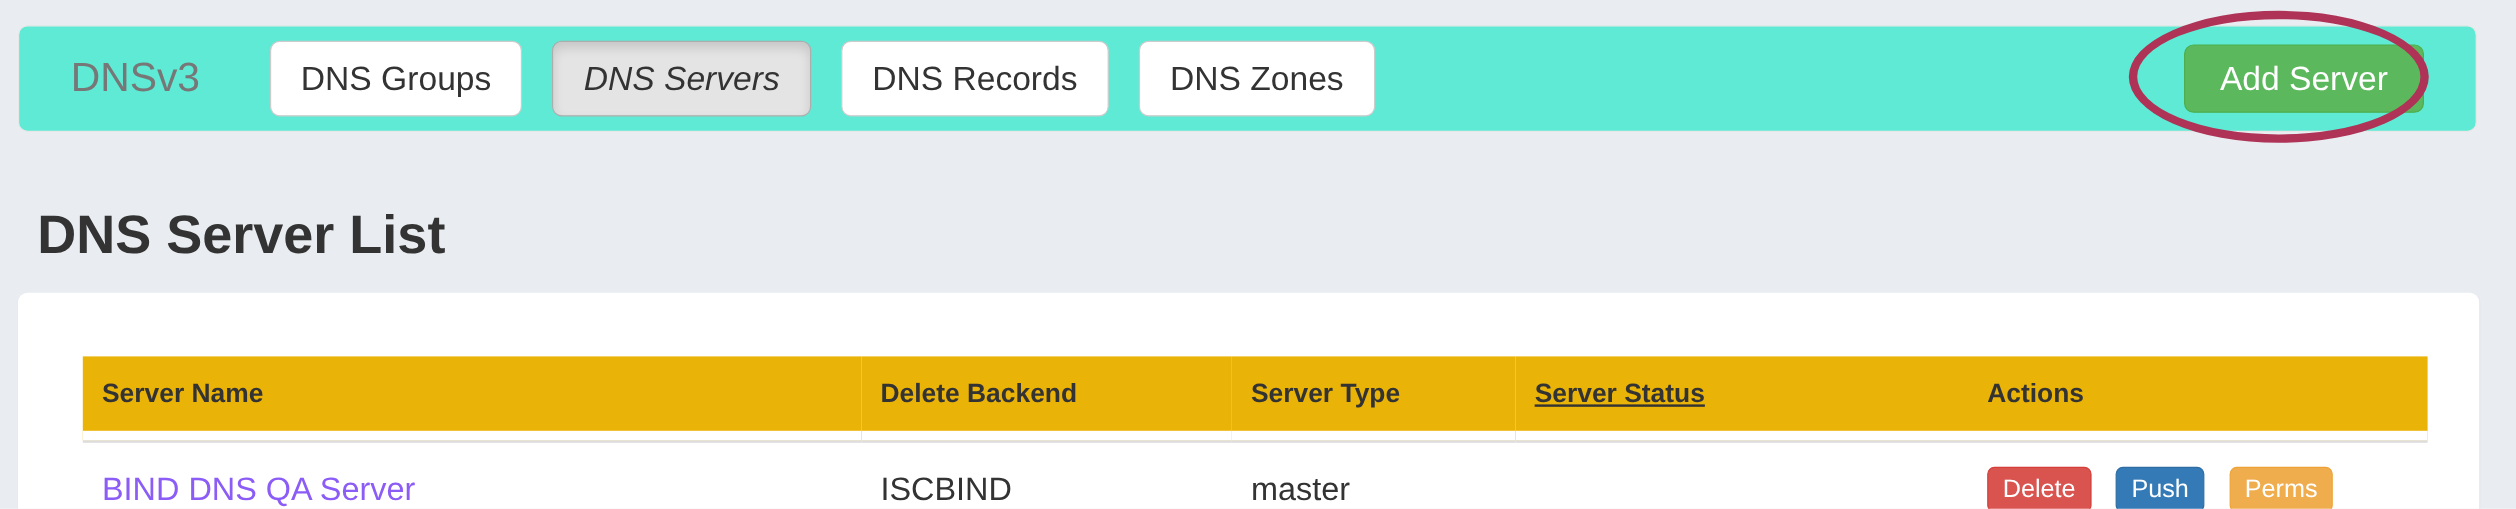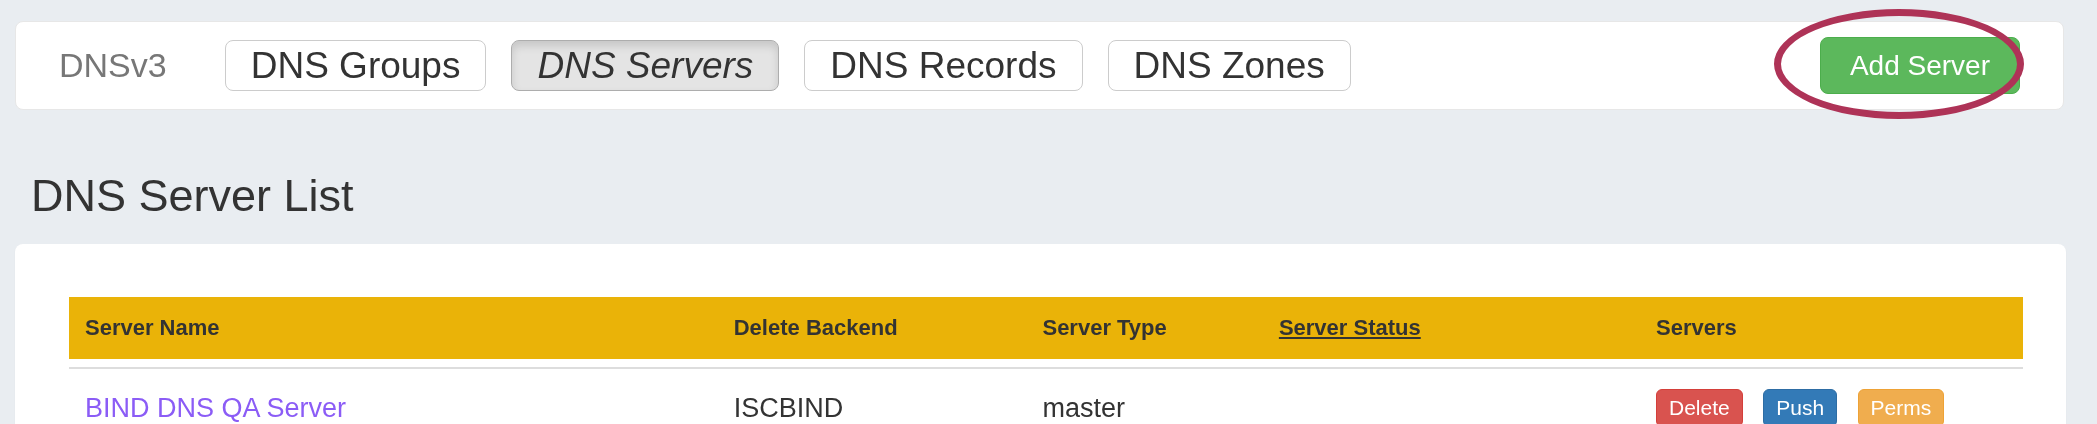--- a/index.html
+++ b/index.html
@@ -8,41 +8,41 @@
     background: #e9edf1;
     font-family: "Liberation Sans", sans-serif;
     color: #333;
   }
 
   
   .navbar {
     position: relative;
     margin: 21px 33px 0 15px;
     height: 89px;
-    background: #ffffff;
+    background: #5eead4;
     border: 1px solid #e7e7e7;
     border-radius: 8px;
     display: flex;
     align-items: center;
     padding: 0 27px;
   }
   .brand {
     font-size: 34px;
     color: #777;
     margin: 0 58px 0 16px;
     white-space: nowrap;
   }
   .nav-tab {
     font-family: "Liberation Sans", sans-serif;
-    font-size: 37px;
+    font-size: 28px;
     color: #333;
     background: #fff;
     border: 1px solid #ccc;
     border-radius: 8px;
-    height: 51px;
+    height: 63px;
     padding: 0 25px;
     margin-right: 25px;
     cursor: pointer;
     white-space: nowrap;
   }
   .nav-tab.active {
     background: #e4e4e4;
     border-color: #adadad;
     box-shadow: inset 0 5px 9px rgba(0,0,0,0.13);
     font-style: italic;
@@ -72,21 +72,21 @@
     height: 110px;
     border: 7px solid #ae3357;
     border-radius: 50%;
     pointer-events: none;
   }
 
   
   .page-title {
     margin: 60px 0 0 31px;
     font-size: 45px;
-    font-weight: normal;
+    font-weight: bold;
     color: #333;
   }
 
   
   .card {
     margin: 22px 31px 0 15px;
     background: #fff;
     border-radius: 8px;
     box-shadow: 0 1px 2px rgba(0,0,0,0.04);
     padding: 53px 43px 60px 54px;
@@ -164,21 +164,21 @@
   <h1 class="page-title">DNS Server List</h1>
 
   <div class="card">
     <table class="server-table">
       <thead>
         <tr>
           <th class="col-name">Server Name</th>
           <th class="col-backend">Delete Backend</th>
           <th class="col-type">Server Type</th>
           <th class="col-status">Server Status</th>
-          <th class="col-actions">Servers</th>
+          <th class="col-actions">Actions</th>
         </tr>
       </thead>
       <tbody>
         <tr>
           <td>
             <a class="server-link" href="#">BIND DNS QA Server</a>
           </td>
           <td>ISCBIND</td>
           <td>master</td>
           <td></td>

